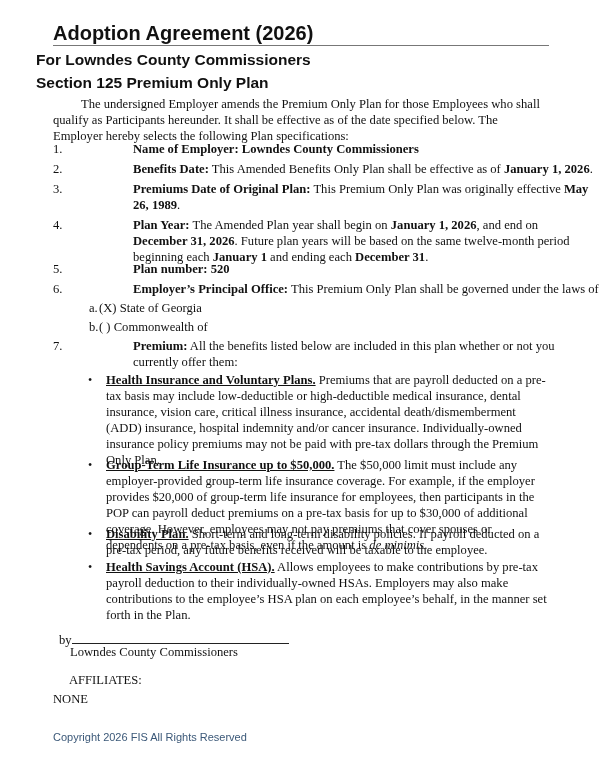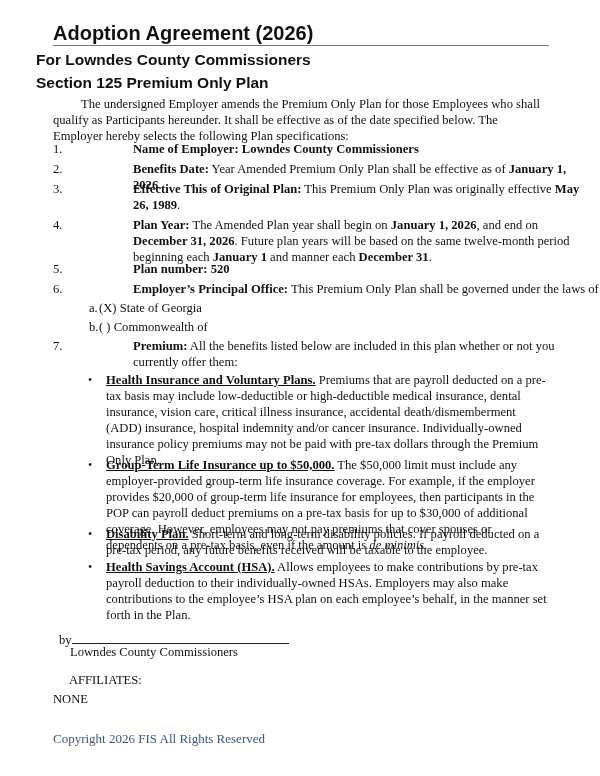--- a/index.html
+++ b/index.html
@@ -24,49 +24,49 @@
   .bullet { position:absolute; left:88px; width:460px; }
   .bullet .dot { position:absolute; left:0; top:0; font-size:12px; }
   .bullet .body { position:absolute; left:18px; width:442px; }
   .u { text-decoration:underline; font-weight:bold;margin-top:9px; }
   b { font-weight:bold; }
   .sig { position:absolute; left:59px; top:631px; white-space:nowrap; }
   .sigline { display:inline-block; width:217px; border-bottom:1px solid #222; height:12px; vertical-align:baseline; }
   .signame { position:absolute; left:70px; top:644px; }
   .aff { position:absolute; left:69px; top:672px; }
   .none { position:absolute; left:53px; top:691px; }
-  .copy { position:absolute; left:53px; top:731px; font-family:Liberation Serif, serif; font-size:13px; color:#3b5878; }
+  .copy { position:absolute; left:53px; top:731px; font-family:Liberation Sans, sans-serif; font-size:11px; color:#3b5878; }
 </style>
 </head>
 <body>
 
 <h1 class="title">Adoption Agreement (2026)</h1>
 <h2 class="h2" style="top:51px">For Lowndes County Commissioners</h2>
 <h2 class="h2" style="top:74px">Section 125 Premium Only Plan</h2>
 
 <p class="intro serif">The undersigned Employer amends the Premium Only Plan for those Employees who shall qualify as Participants hereunder. It shall be effective as of the date specified below. The Employer hereby selects the following Plan specifications:</p>
 
 <div class="item serif" style="top:141px">
   <span class="num">1.</span>
   <span class="body"><b>Name of Employer:</b><b> Lowndes County Commissioners</b></span>
 </div>
 
 <div class="item serif" style="top:161px">
   <span class="num">2.</span>
-  <span class="body"><b>Benefits Date:</b><span> Year Amended Premium Only Plan shall be effective as of </span><b>January 1, 2026</b><span>.</span></span>
+  <span class="body"><b>Benefits Date:</b><span> This Amended Benefits Only Plan shall be effective as of </span><b>January 1, 2026</b><span>.</span></span>
 </div>
 
 <div class="item serif" style="top:181px">
   <span class="num">3.</span>
-  <span class="body"><b>Effective This of Original Plan:</b><span> This Premium Only Plan was originally effective </span><b>May 26, 1989</b><span>.</span></span>
+  <span class="body"><b>Premiums Date of Original Plan:</b><span> This Premium Only Plan was originally effective </span><b>May 26, 1989</b><span>.</span></span>
 </div>
 
 <div class="item serif" style="top:217px">
   <span class="num">4.</span>
-  <span class="body"><b>Plan Year:</b><span> The Amended Plan year shall begin on </span><b>January 1, 2026</b><span>, and end on </span><b>December 31, 2026</b><span>. Future plan years will be based on the same twelve-month period beginning each </span><b>January 1</b><span> and manner each </span><b>December 31</b><span>.</span></span>
+  <span class="body"><b>Plan Year:</b><span> The Amended Plan year shall begin on </span><b>January 1, 2026</b><span>, and end on </span><b>December 31, 2026</b><span>. Future plan years will be based on the same twelve-month period beginning each </span><b>January 1</b><span> and ending each </span><b>December 31</b><span>.</span></span>
 </div>
 
 <div class="item serif" style="top:261px">
   <span class="num">5.</span>
   <span class="body"><b>Plan number: 520</b></span>
 </div>
 
 <div class="item serif" style="top:281px">
   <span class="num">6.</span>
   <span class="body" style="white-space:nowrap"><b>Employer’s Principal Office:</b><span> This Premium Only Plan shall be governed under the laws of the:</span></span>

